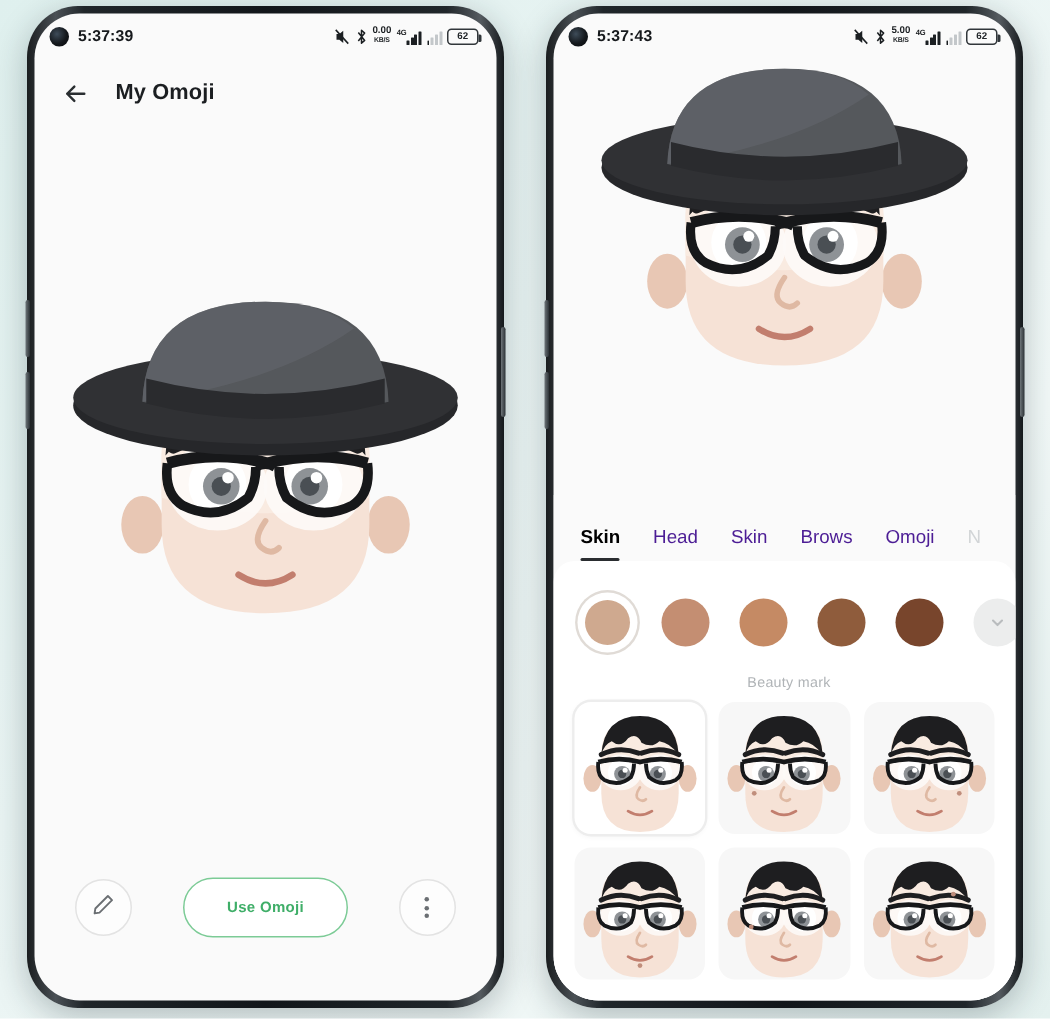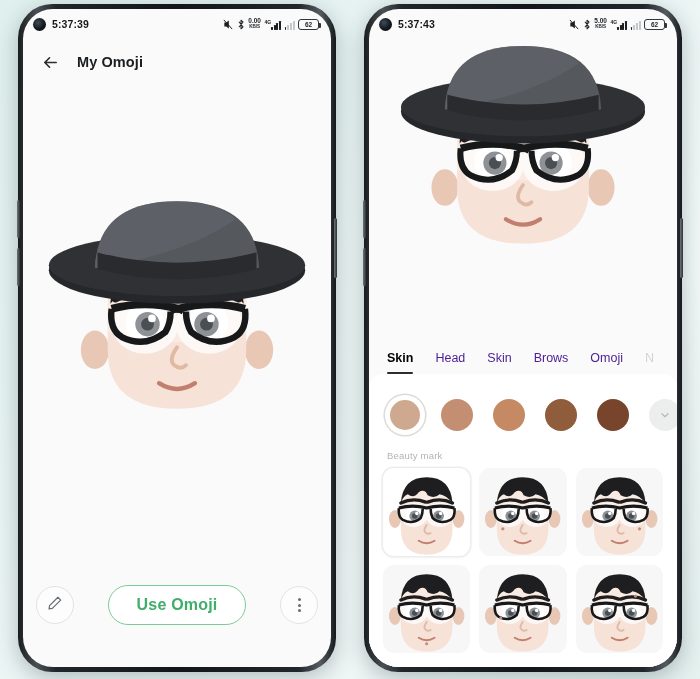--- a/index.html
+++ b/index.html
@@ -158,21 +158,21 @@
     display: flex; align-items: center; justify-content: center;
     color: #6b6f73;
   }
   .pill-btn {
     height: 40px;
     padding: 0 28px;
     border-radius: 22px;
     border: 1.4px solid #7ccb96;
     background: #ffffff;
     color: #3fae68;
-    font-size: 16px;
+    font-size: 10px;
     font-weight: 700;
     display: flex; align-items: center; justify-content: center;
     letter-spacing: .2px;
   }
   .dots { display: flex; flex-direction: column; gap: 2.5px; align-items: center; }
   .dots i { width: 3px; height: 3px; border-radius: 50%; background: #6b6f73; display: block; }
 
   
   .edit-panel {
     position: absolute;
@@ -241,20 +241,21 @@
     width: 32px; height: 32px; border-radius: 50%;
     background: #eceded;
     display: flex; align-items: center; justify-content: center;
     color: #b9bcbe;
   }
   .section-label {
     font-size: 9.5px;
     color: #b0b4b7;
     padding: 8px 12px 7px 18px;
     letter-spacing: .2px;
+    text-align: center;
   }
   .thumb-grid {
     display: grid;
     grid-template-columns: repeat(3, 1fr);
     gap: 9px;
     padding: 0 14px;
   }
   .thumb {
     height: 88px;
     border-radius: 11px;

